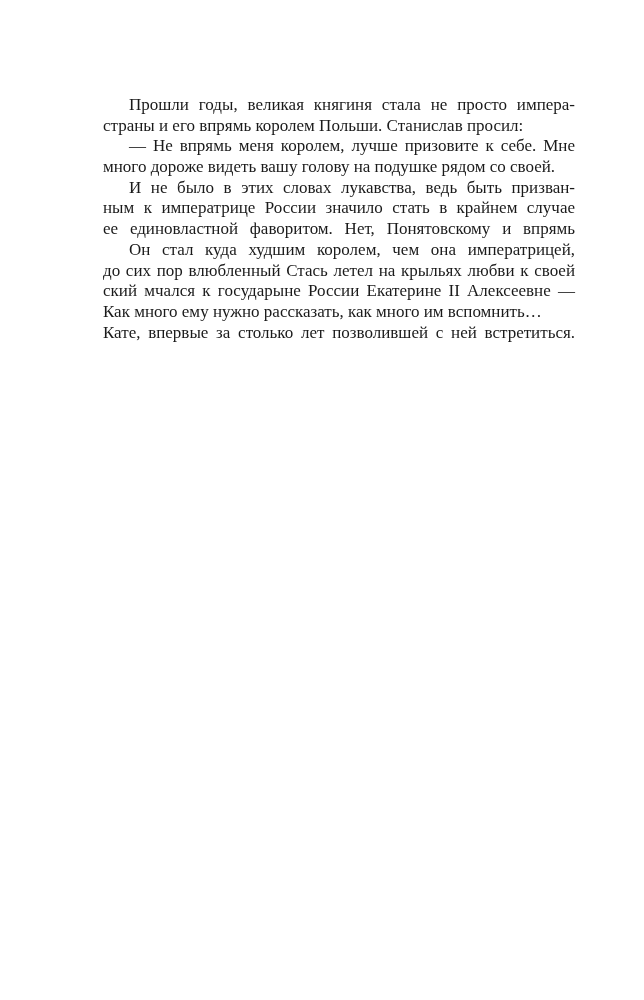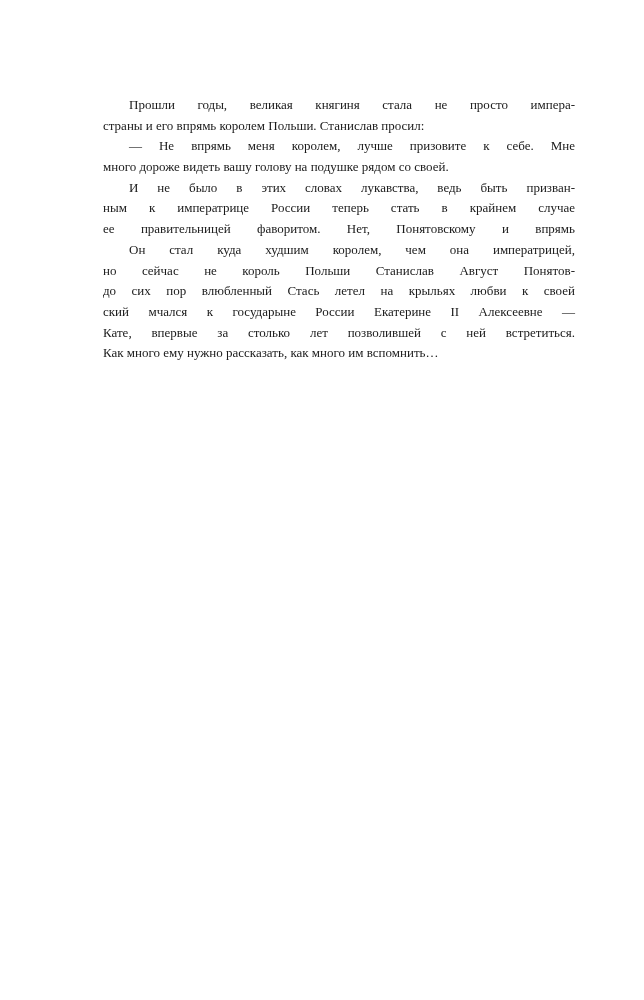--- a/index.html
+++ b/index.html
@@ -3,21 +3,21 @@
 <meta charset="utf-8">
 <style>
   html, body { margin: 0; padding: 0; background: #ffffff; }
   body { width: 644px; height: 1000px; position: relative; overflow: hidden; }
   .page {
     position: absolute;
     left: 103px;
     top: 95px;
     width: 472px;
     font-family: "Liberation Serif", "DejaVu Serif", serif;
-    font-size: 13px;
+    font-size: 17px;
     line-height: 20.7px;
     color: #1a1a1a;
   }
   .line {
     display: block;
     white-space: nowrap;
     text-align: justify;
     text-align-last: justify;
     height: 20.7px;
   }
@@ -26,21 +26,20 @@
 </style>
 </head>
 <body>
 
 <div class="page">
   <span class="line indent">Прошли годы, великая княгиня стала не просто импера-</span>
   <span class="line last">страны и его впрямь королем Польши. Станислав просил:</span>
   <span class="line indent">— Не впрямь меня королем, лучше призовите к себе. Мне</span>
   <span class="line last">много дороже видеть вашу голову на подушке рядом со своей.</span>
   <span class="line indent">И не было в этих словах лукавства, ведь быть призван-</span>
-  <span class="line">ным к императрице России теперь стать в крайнем случае</span>
-  <span class="line">ее правительницей фаворитом. Нет, Понятовскому и впрямь</span>
+  <span class="line">ным к императрице России значило стать в крайнем случае</span>
+  <span class="line">ее единовластной фаворитом. Нет, Понятовскому и впрямь</span>
   <span class="line indent">Он стал куда худшим королем, чем она императрицей,</span>
-  <span class="line">но сейчас не король Польши Станислав Август Понятов-</span>
   <span class="line">до сих пор влюбленный Стась летел на крыльях любви к своей</span>
   <span class="line">ский мчался к государыне России Екатерине II Алексеевне —</span>
+  <span class="line last">Как много ему нужно рассказать, как много им вспомнить…</span>
   <span class="line">Кате, впервые за столько лет позволившей с ней встретиться.</span>
-  <span class="line last">Как много ему нужно рассказать, как много им вспомнить…</span>
 </div>
 
 </body></html>

